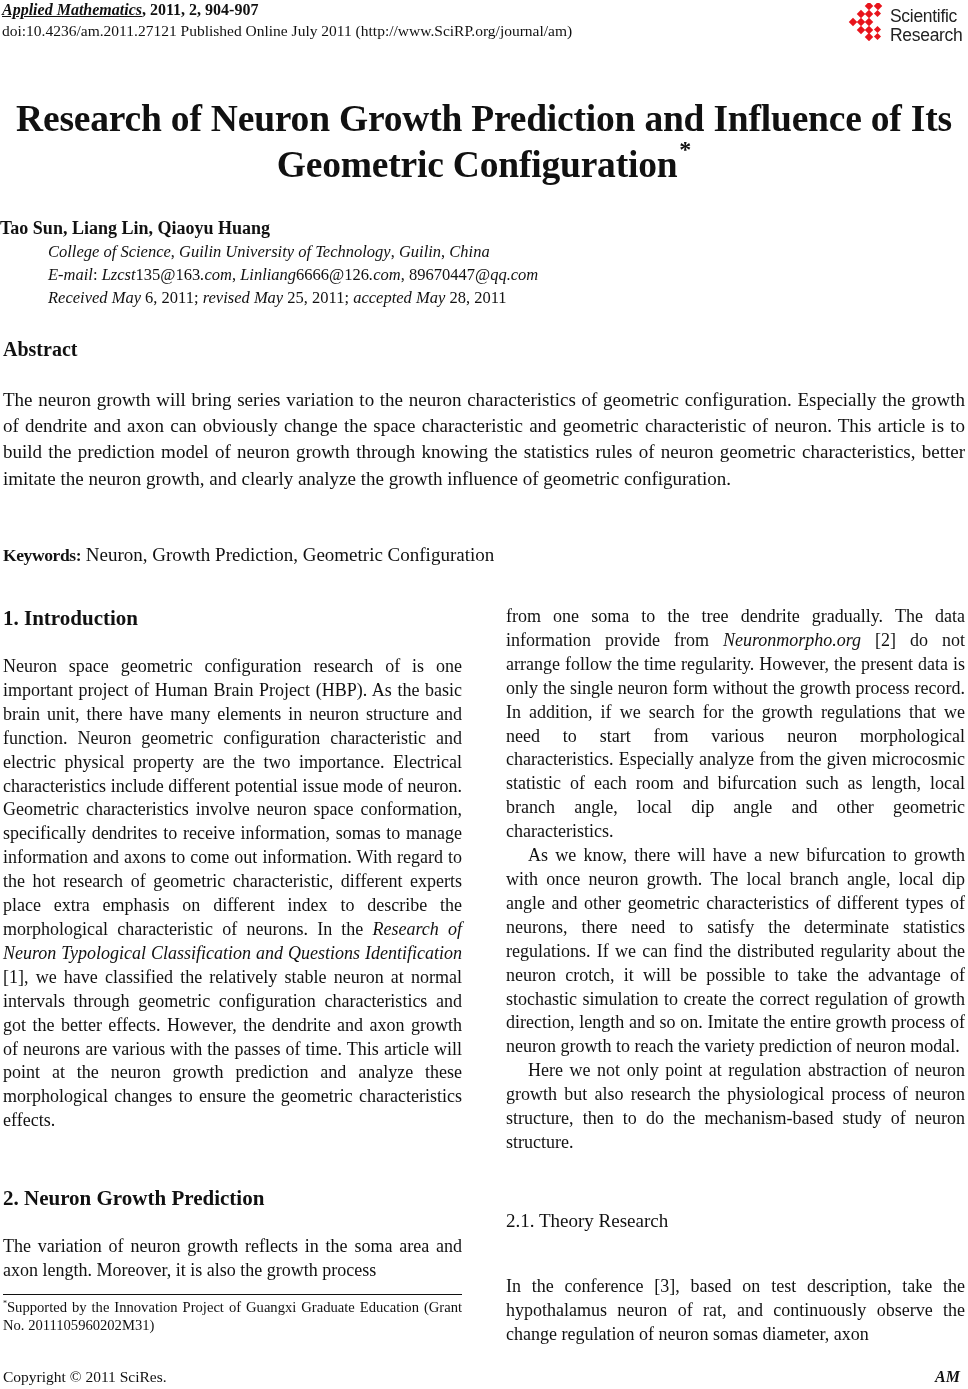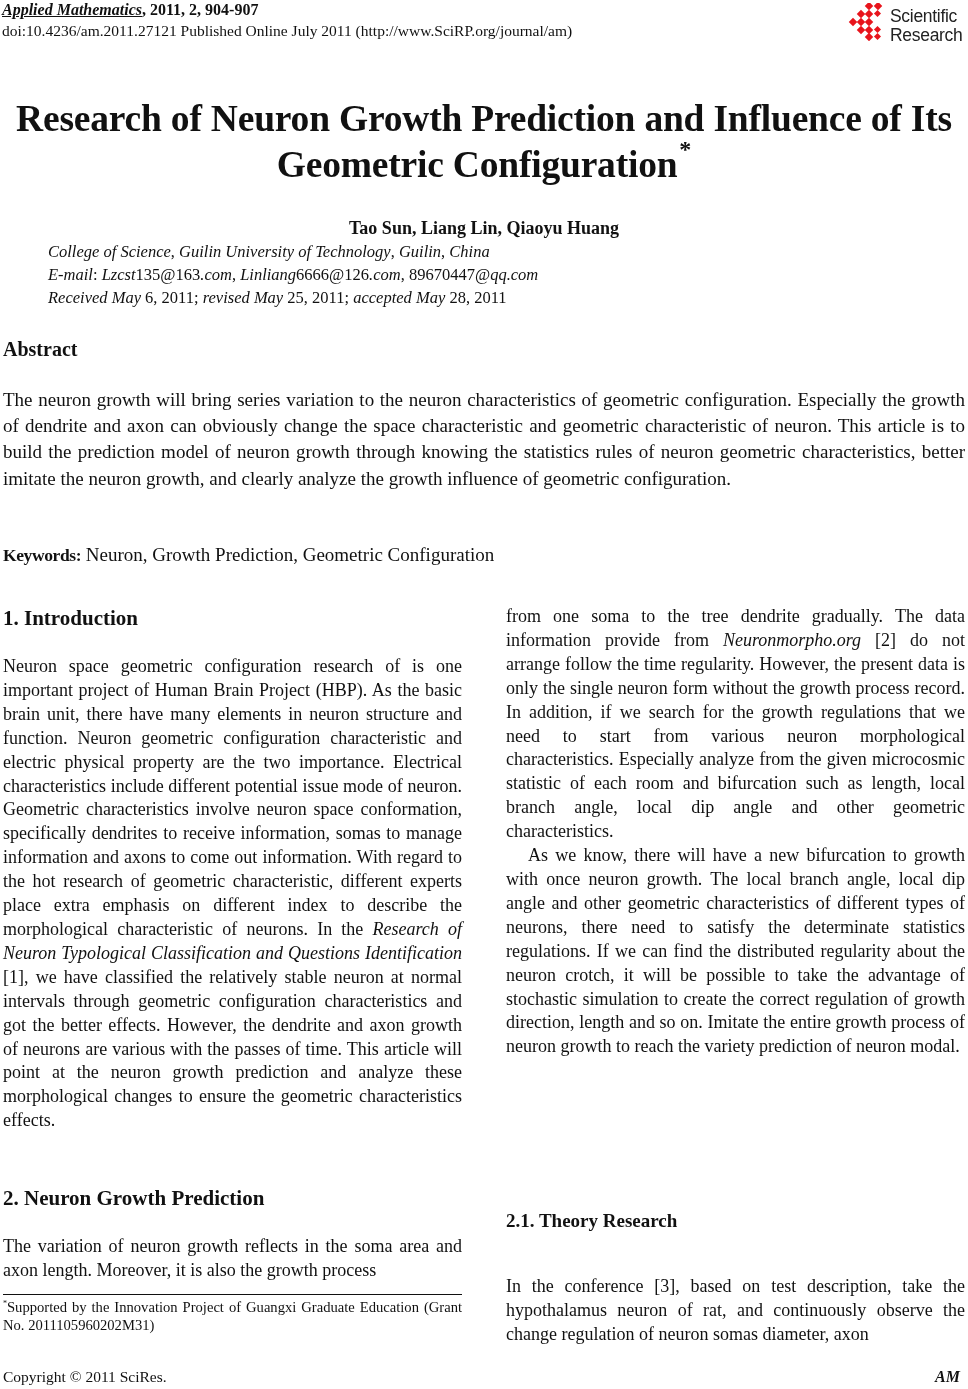--- a/index.html
+++ b/index.html
@@ -12,36 +12,36 @@
   #journal-line { left: 2px; top: 0px; font-size: 16px; font-weight: bold; line-height: 20px; white-space: nowrap; }
   #journal-line .jname { font-style: italic; text-decoration: underline; }
   #doi-line { left: 2px; top: 21px; font-size: 15.5px; line-height: 20px; white-space: nowrap; }
   #logo { left: 848px; top: 1px; width: 120px; height: 42px; }
   #logo svg { position: absolute; left: 0; top: 2px; }
   #logo .txt { position: absolute; left: 42px; top: -1px; font-family: "Liberation Sans", "DejaVu Sans", sans-serif; font-size: 17.5px; line-height: 19px; color: #222; letter-spacing: -0.3px; margin-top: 7px; }
 
   
   #title { left: 0; top: 96px; width: 968px; text-align: center; font-size: 37.5px; font-weight: bold; line-height: 46px; letter-spacing: -0.2px; }
   #title sup { font-size: 24px; vertical-align: 20px; line-height: 0; margin-left: 2px; }
-  #authors { left: 0; top: 217px; width: 968px; text-align: center; font-size: 18px; font-weight: bold; line-height: 22px; }
+  #authors { left: 0; top: 217px; width: 968px; text-align: left; font-size: 18px; font-weight: bold; line-height: 22px; }
   .aff { left: 0; width: 968px; text-align: left; font-size: 16.5px; line-height: 20px; padding-left: 48px; }
   .aff i { font-style: italic; }
 
   
   .h-abs { left: 3px; top: 337px; font-size: 20px; font-weight: bold; line-height: 24px; }
   #abstract { left: 3px; top: 387px; width: 962px; font-size: 19px; line-height: 26.2px; text-align: justify; }
   #keywords { left: 3px; top: 543px; font-size: 19px; line-height: 24px; white-space: nowrap; }
   #keywords b { font-weight: bold; font-size: 17.5px; letter-spacing: -0.4px; }
 
   
   .col { font-size: 18px; line-height: 23.9px; text-align: justify; hyphens: none; }
   .col p { margin: 0; }
   .col .indent { text-indent: 22px; }
   .h1 { font-size: 21px; font-weight: bold; line-height: 26px; }
-  .h2 { font-size: 19px; font-weight: bold; line-height: 24px; }
+  .h2 { font-size: 19px; font-weight: normal; line-height: 24px; }
 
   #left-col-intro { left: 3px; top: 655px; width: 459px; }
   #left-col-s2 { left: 3px; top: 1235px; width: 459px; }
   #right-col-top { left: 506px; top: 605px; width: 459px; }
   #right-col-s21 { left: 506px; top: 1258px; width: 459px; margin-top: 17px; }
 
   #footnote-rule { left: 3px; top: 1294px; width: 459px; height: 0; border-top: 1.5px solid #111; }
   #footnote { left: 3px; top: 1298px; width: 459px; font-size: 14.6px; line-height: 18px; text-align: justify; }
   #footnote sup { font-size: 8px; vertical-align: 6px; line-height: 0; }
 
@@ -115,20 +115,21 @@
 <div id="left-col-s2" class="abs col">
   <p>The variation of neuron growth reflects in the soma area and axon length. Moreover, it is also the growth process</p>
 </div>
 
 <div id="footnote-rule" class="abs"></div>
 <div id="footnote" class="abs"><sup>*</sup><span>Supported by the Innovation Project of Guangxi Graduate Education (Grant No. 2011105960202M31)</span></div>
 
 <div id="right-col-top" class="abs col">
   <p><span>from one soma to the tree dendrite gradually. The data information provide from </span><i>Neuronmorpho.org</i><span> [2] do not arrange follow the time regularity. However, the present data is only the single neuron form without the growth process record. In addition, if we search for the growth regulations that we need to start from various neuron morphological characteristics. Especially analyze from the given microcosmic statistic of each room and bifurcation such as length, local branch angle, local dip angle and other geometric characteristics.</span></p>
   <p class="indent">As we know, there will have a new bifurcation to growth with once neuron growth. The local branch angle, local dip angle and other geometric characteristics of different types of neurons, there need to satisfy the determinate statistics regulations. If we can find the distributed regularity about the neuron crotch, it will be possible to take the advantage of stochastic simulation to create the correct regulation of growth direction, length and so on. Imitate the entire growth process of neuron growth to reach the variety prediction of neuron modal.</p>
+  <p class="indent">Here we not only point at regulation abstraction of neuron growth but also research the physiological process of neuron structure, then to do the mechanism-based study of neuron structure.</p>
 </div>
 
 <div class="abs h2" style="left:506px; top:1209px;">2.1. Theory Research</div>
 <div id="right-col-s21" class="abs col">
   <p>In the conference [3], based on test description, take the hypothalamus neuron of rat, and continuously observe the change regulation of neuron somas diameter, axon</p>
 </div>
 
 <div id="footer-left" class="abs">Copyright © 2011 SciRes.</div>
 <div id="footer-right" class="abs">AM</div>
 

